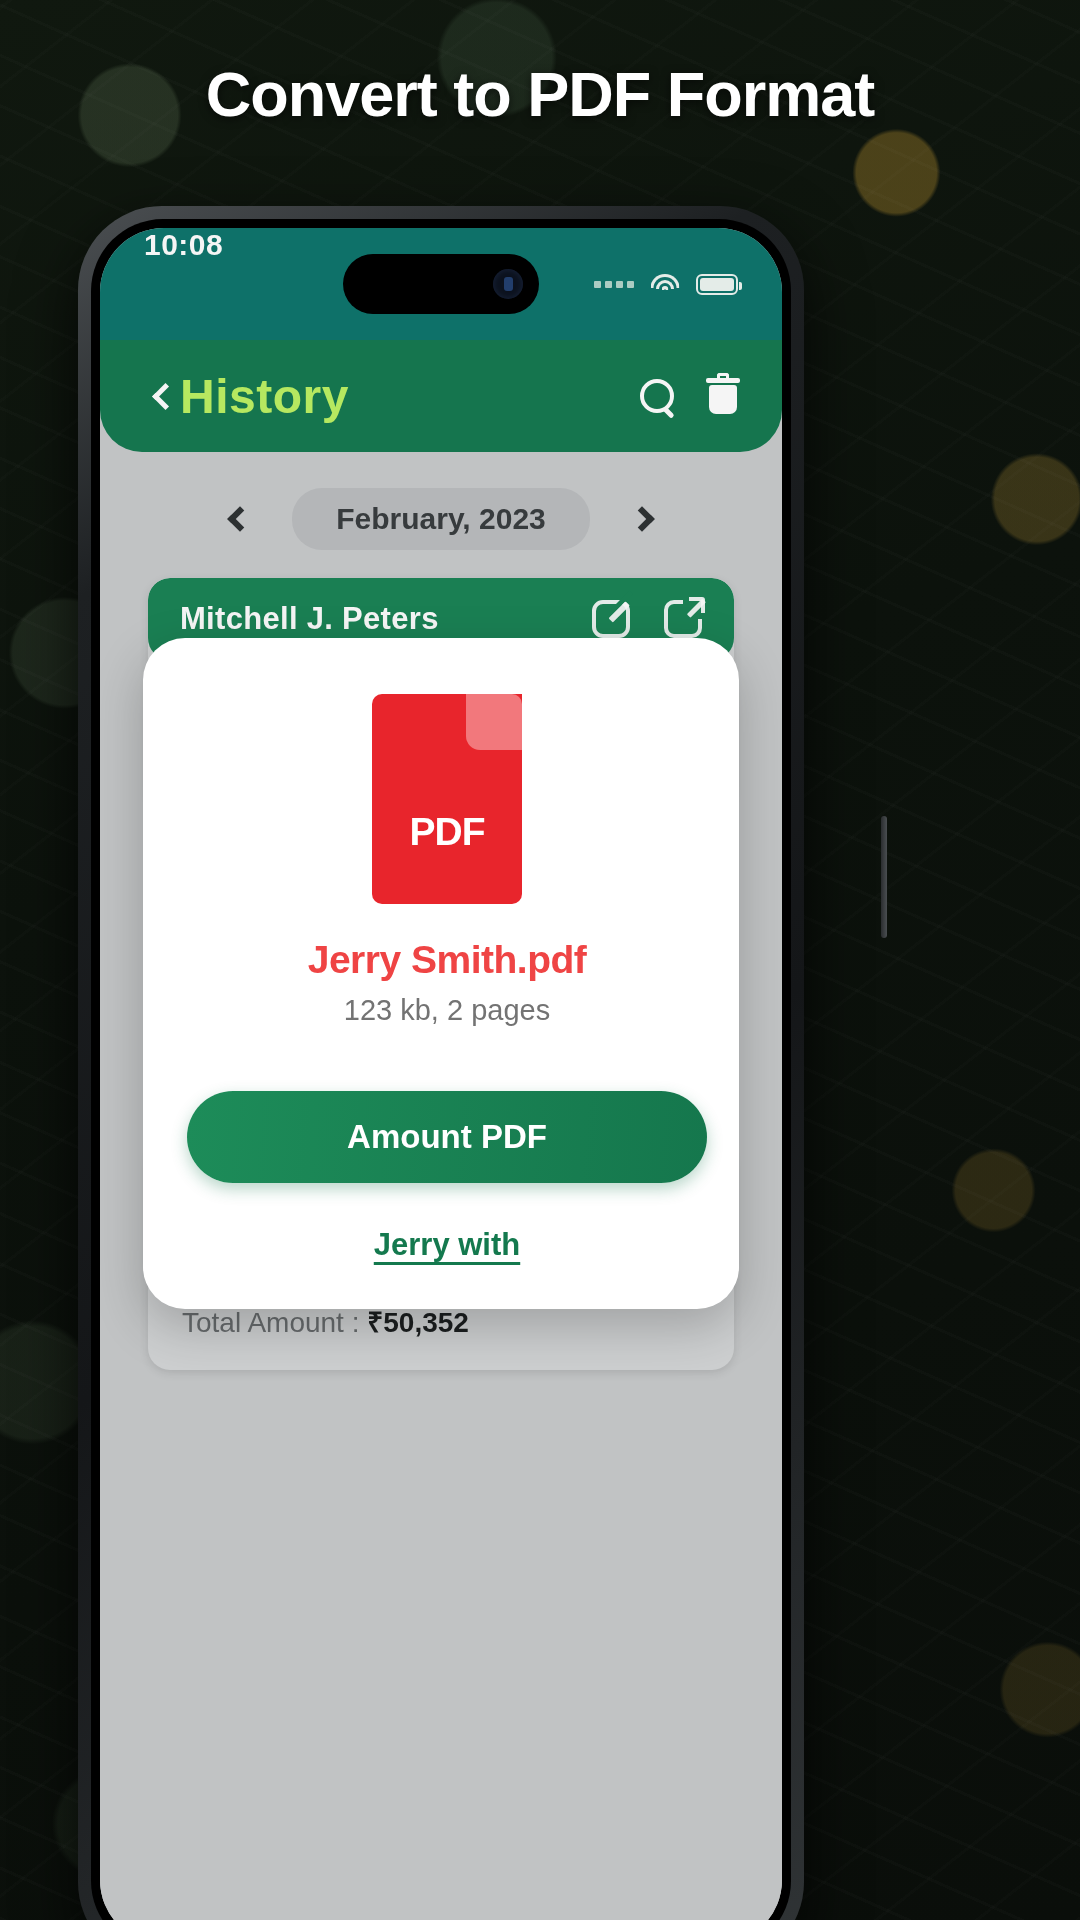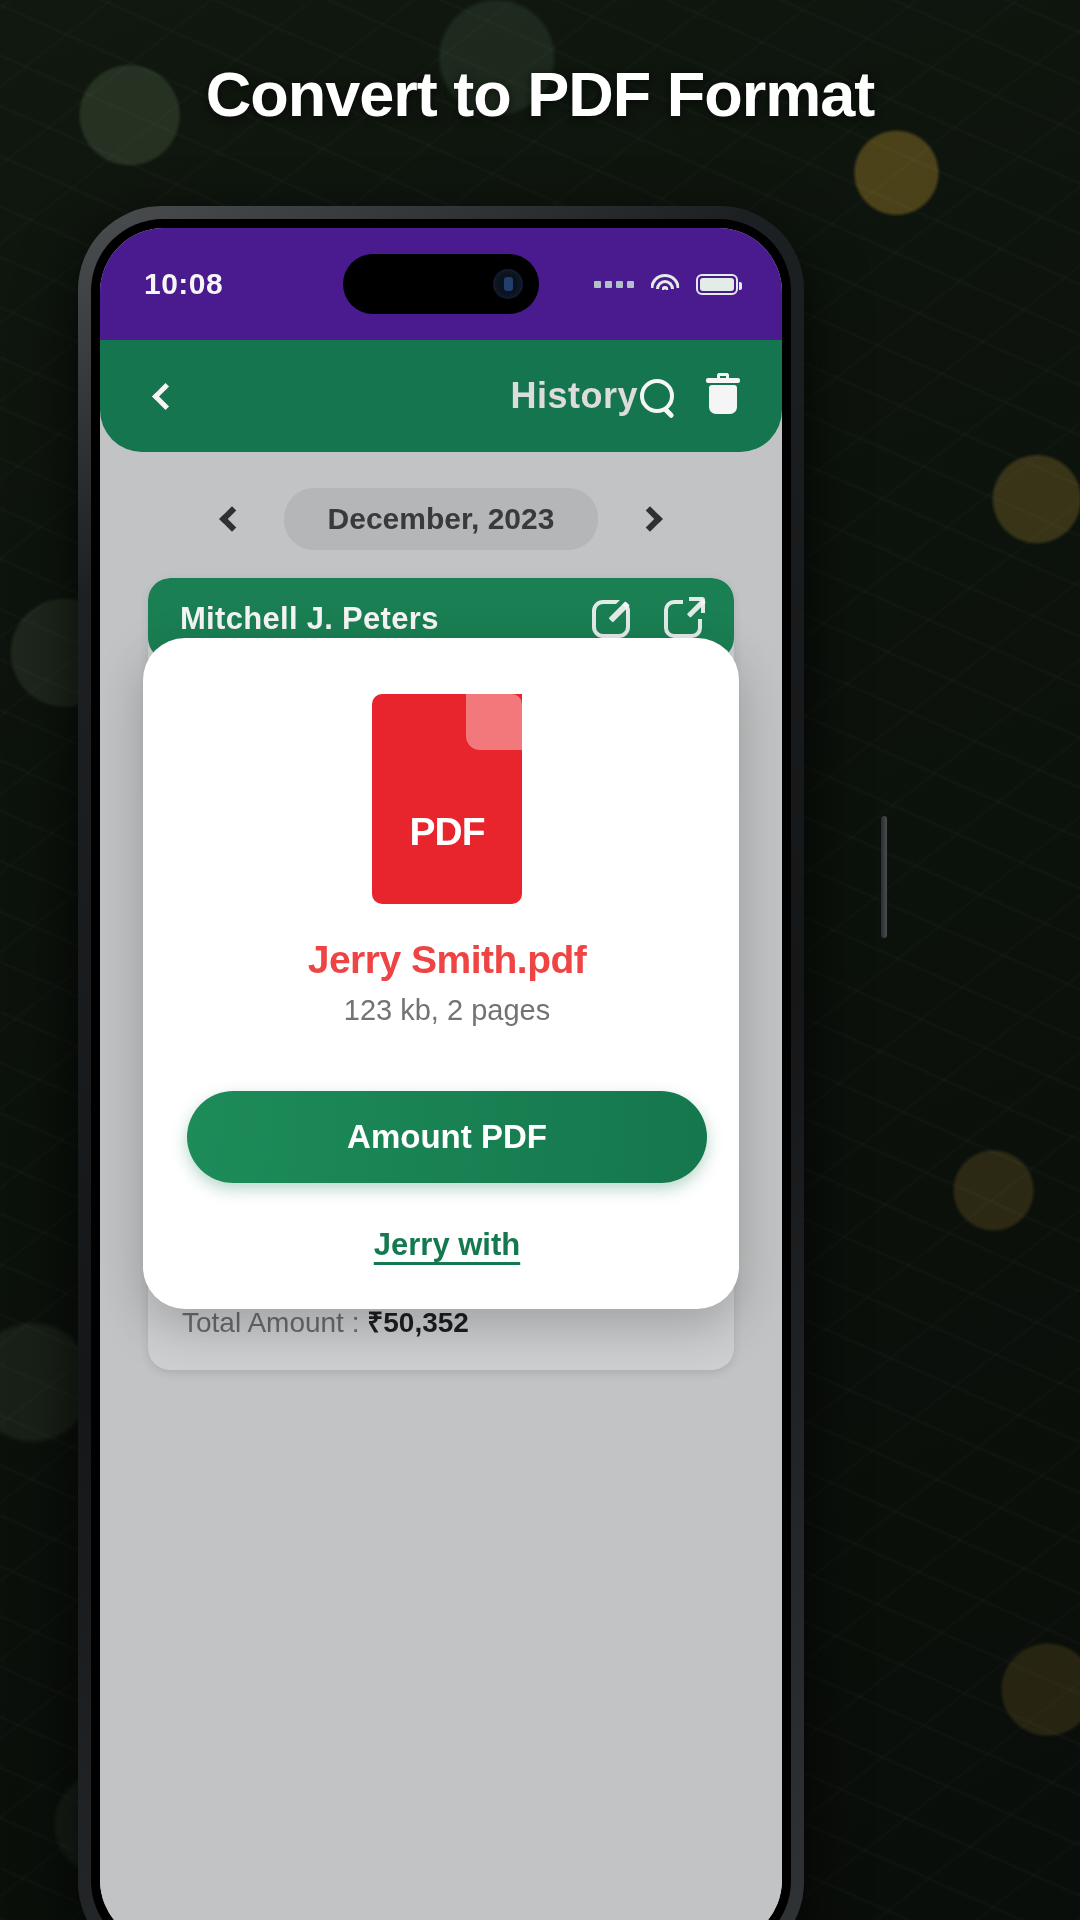--- a/index.html
+++ b/index.html
@@ -76,23 +76,23 @@
   .btn-side { position:absolute; background:linear-gradient(90deg,#2a2d2f,#4a4e51); border-radius:3px; z-index:7;}
   .btn-silent { left:72px; top:480px;  width:6px; height:42px; }
   .btn-vup    { left:72px; top:562px;  width:6px; height:84px; }
   .btn-vdown  { left:72px; top:672px;  width:6px; height:84px; }
   .btn-power  { left:803px; top:610px; width:6px; height:122px; }
 
   
   .statusbar {
     position:absolute; top:0; left:0; width:100%;
     height:112px;
-    background:#4c1d95;
-    display:flex; align-items:center;
-    padding:8px 44px;
+    background:#0f766e;
+    display:flex; 
+    padding:0 44px;
   }
   .clock { color:#fff; font-size:30px; font-weight:bold; letter-spacing:.5px; }
   .status-right { margin-left:auto; display:flex; align-items:center; gap:16px; }
   .sig-dots { display:flex; gap:4px; align-items:flex-end; opacity:.85;}
   .sig-dots i { width:7px; height:7px; background:#cfe6dc; border-radius:1px; display:block;}
   .wifi { width:30px; height:22px; position:relative; }
   .wifi span {
     position:absolute; left:50%; transform:translateX(-50%);
     border:3.5px solid #eef6f2; border-bottom:none;
     border-radius:50% 50% 0 0 / 100% 100% 0 0;
@@ -122,22 +122,22 @@
     padding:0 42px;
     z-index:2;
   }
   .appbar .back { width:46px; height:46px; display:flex; align-items:center; justify-content:center; }
   .chev {
     width:19px; height:19px;
     border-left:5px solid #fff; border-bottom:5px solid #fff;
     transform:rotate(45deg);
   }
   .appbar .title {
-    flex:1; text-align:right; color:#e5e5e5;
-    font-size:36px; font-weight:bold; letter-spacing:.5px;
+    flex:1; text-align:left; color:#bef264;
+    font-size:48px; font-weight:bold; letter-spacing:.5px;
     margin-left:-8px;
   }
   .appbar-actions { display:flex; align-items:center; gap:30px; }
   .ico-search { width:38px; height:38px; position:relative; }
   .ico-search::before{content:"";position:absolute;left:2px;top:2px;width:26px;height:26px;border:4px solid #fff;border-radius:50%;}
   .ico-search::after{content:"";position:absolute;right:1px;bottom:1px;width:13px;height:4.5px;background:#fff;border-radius:3px;transform:rotate(45deg);}
   .ico-trash { width:34px; height:40px; position:relative; }
   .ico-trash .lid{position:absolute;top:2px;left:0;width:34px;height:5px;background:#fff;border-radius:2px;}
   .ico-trash .hdl{position:absolute;top:-3px;left:11px;width:12px;height:6px;border:3px solid #fff;border-bottom:none;border-radius:3px 3px 0 0;}
   .ico-trash .body{position:absolute;top:9px;left:3px;width:28px;height:29px;background:#fff;border-radius:3px 3px 7px 7px;}
@@ -294,21 +294,21 @@
           </div>
         </div>
       </div>
 
       <div class="content">
 
         <div class="month-nav">
           <div class="mn-arrow">
             <div class="mn-chev-l"></div>
           </div>
-          <div class="month-pill">December, 2023</div>
+          <div class="month-pill">February, 2023</div>
           <div class="mn-arrow">
             <div class="mn-chev-r"></div>
           </div>
         </div>
 
         <div class="card">
           <div class="card-head">
             <div class="card-name">Mitchell J. Peters</div>
             <div class="card-icons">
               <div class="ico-edit"></div>

